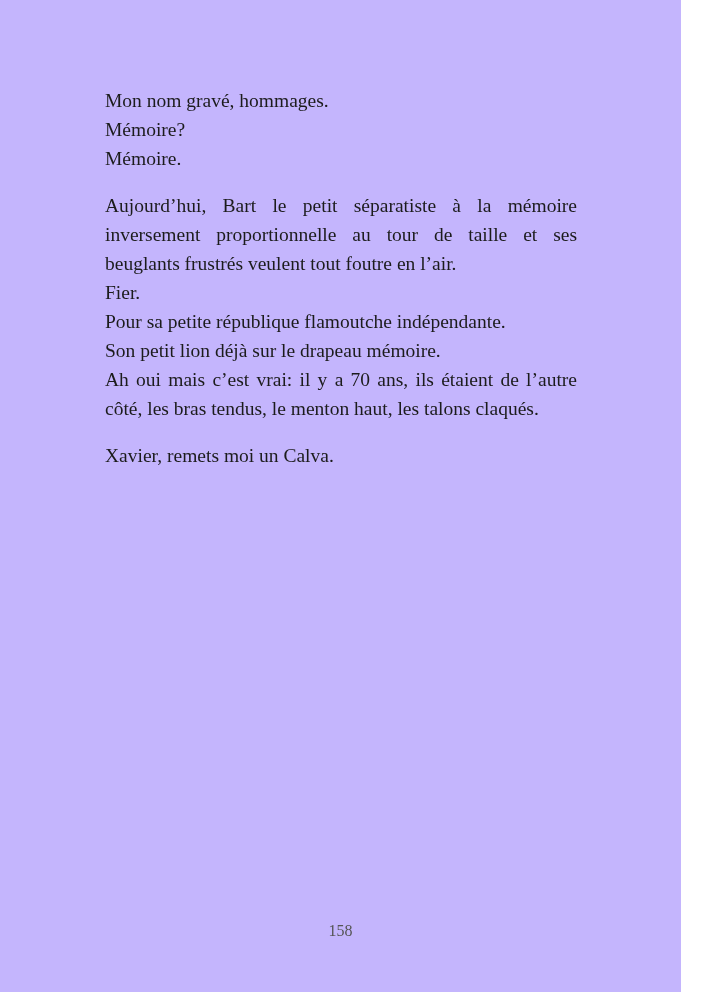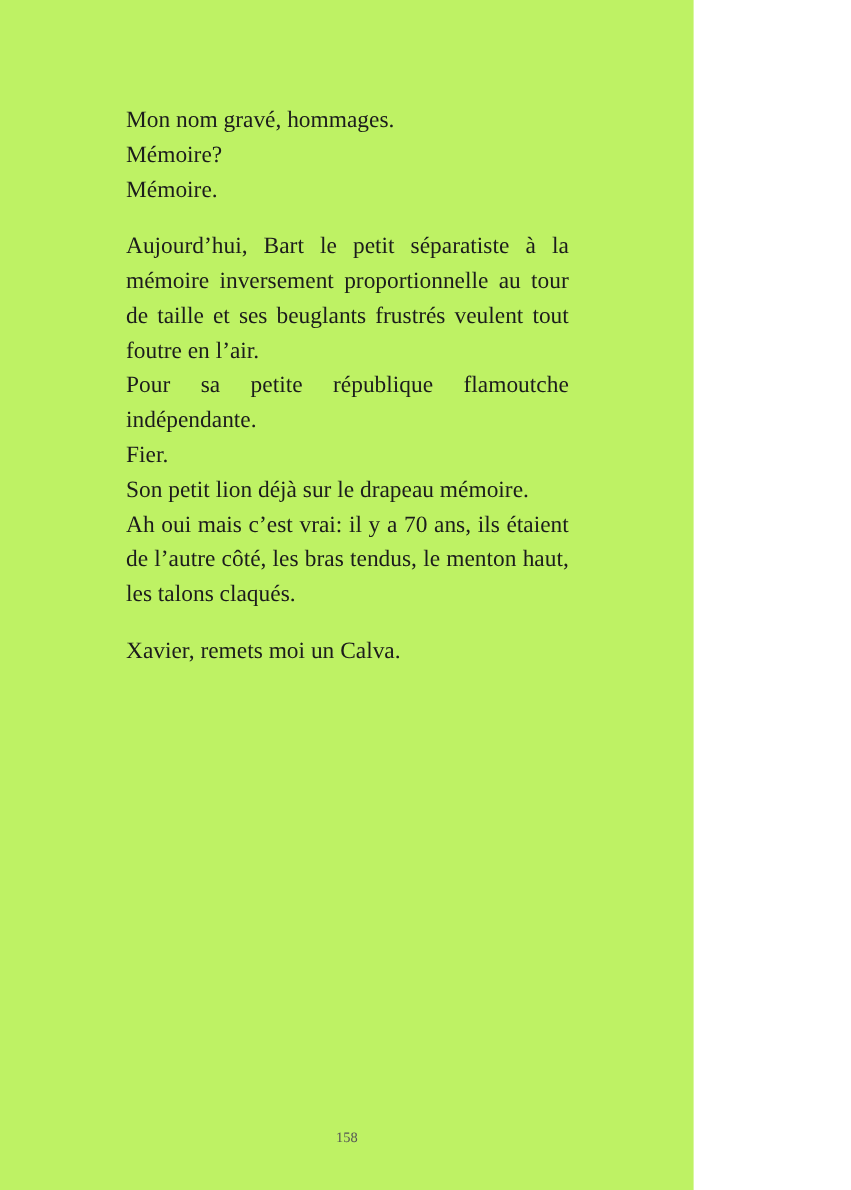--- a/index.html
+++ b/index.html
@@ -2,65 +2,65 @@
 <html><head>
 <meta charset="utf-8">
 <style>
   html, body {
     margin: 0;
     padding: 0;
     background: #ffffff;
   }
   .page {
     position: relative;
-    width: 578px;
+    width: 681px;
     height: 992px;
-    background: #bef264;
+    background: #c4b5fd;
     font-family: "Liberation Serif", "DejaVu Serif", serif;
     color: #1c1c1c;
     box-sizing: border-box;
     padding: 86px 104px 0 105px;
     overflow: hidden;
   }
   .text-block {
     margin: 0 0 18px 0;
   }
   .text-block p {
     margin: 0;
     font-size: 19.5px;
     line-height: 29px;
     text-align: justify;
     text-justify: inter-word;
   }
   .page-footer {
     position: absolute;
     left: 0;
     right: 0;
-    bottom: 36px;
+    bottom: 52px;
     text-align: center;
-    font-size: 12px;
+    font-size: 16px;
     color: #555555;
     font-family: "Liberation Serif", "DejaVu Serif", serif;
   }
 </style>
 </head>
 <body>
 
 <div class="page">
 
   <div class="text-block">
     <p>Mon nom gravé, hommages.</p>
     <p>Mémoire?</p>
     <p>Mémoire.</p>
   </div>
 
   <div class="text-block">
     <p>Aujourd’hui, Bart le petit séparatiste à la mémoire inversement proportionnelle au tour de taille et ses beuglants frustrés veulent tout foutre en l’air.</p>
+    <p>Fier.</p>
     <p>Pour sa petite république flamoutche indépendante.</p>
-    <p>Fier.</p>
     <p>Son petit lion déjà sur le drapeau mémoire.</p>
     <p>Ah oui mais c’est vrai: il y a 70 ans, ils étaient de l’autre côté, les bras tendus, le menton haut, les talons claqués.</p>
   </div>
 
   <div class="text-block">
     <p>Xavier, remets moi un Calva.</p>
   </div>
 
   <div class="page-footer">158</div>
 

